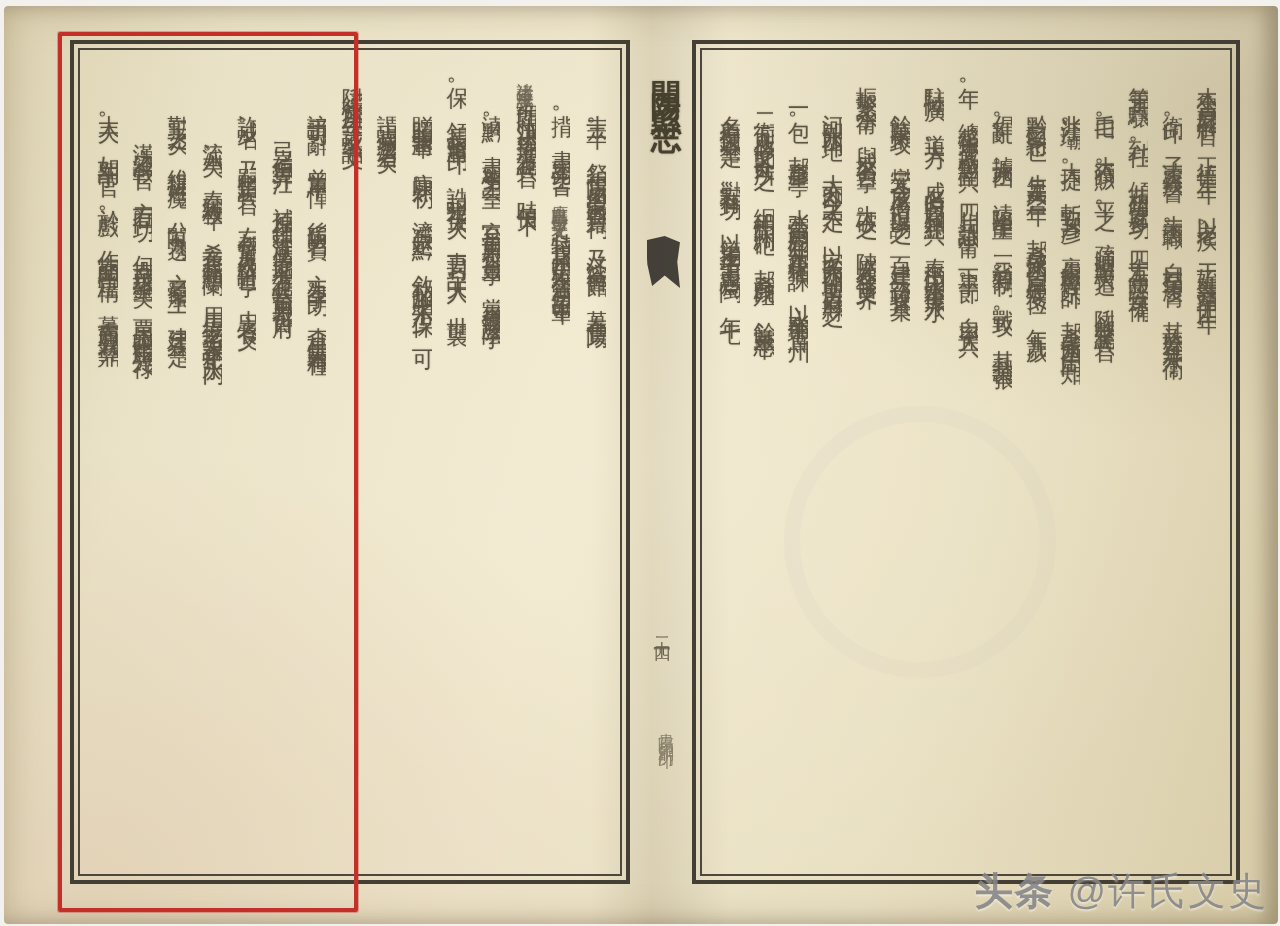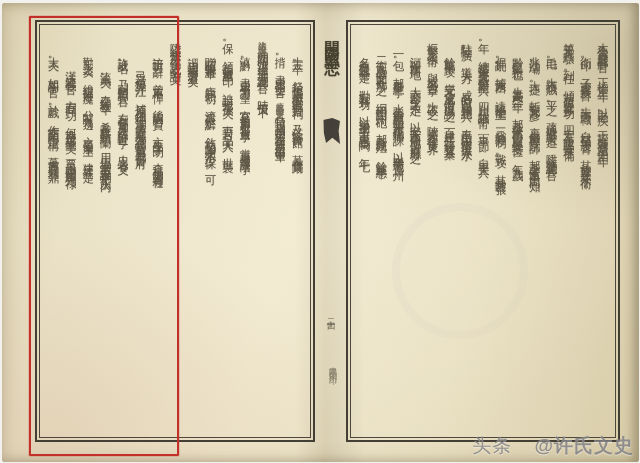--- a/index.html
+++ b/index.html
@@ -78,22 +78,22 @@
     opacity:.5;
   }
   
   .watermark{
     position:absolute;right:5px;bottom:3px;
     font-family:"Liberation Sans","DejaVu Sans",sans-serif;
     font-size:19px;font-weight:900;color:#86868a;opacity:.88;
     letter-spacing:1px;white-space:nowrap;
     text-shadow:0 1px 1px rgba(255,255,255,.5);
   }
-  .watermark .brand{font-weight:400;}
-  .watermark .account{font-weight:700;margin-left:16px;}
+  .watermark .brand{font-weight:700;}
+  .watermark .account{font-weight:400;}
 </style>
 </head>
 <body>
 
 <div class="paper">
 
   <div class="page-frame frame-right">
     <div class="cols">
         <div class="tcol"><span>木魯等身屍解官。正德十三年。以老疾。于姪襲嘉靖三十四年</span></div>
         <div class="tcol" style="padding-top: 14px;"><span>衞印。子凌霄疾瞽。未襲職。自祜至凌霄。其族皆在赤水衞</span></div>

